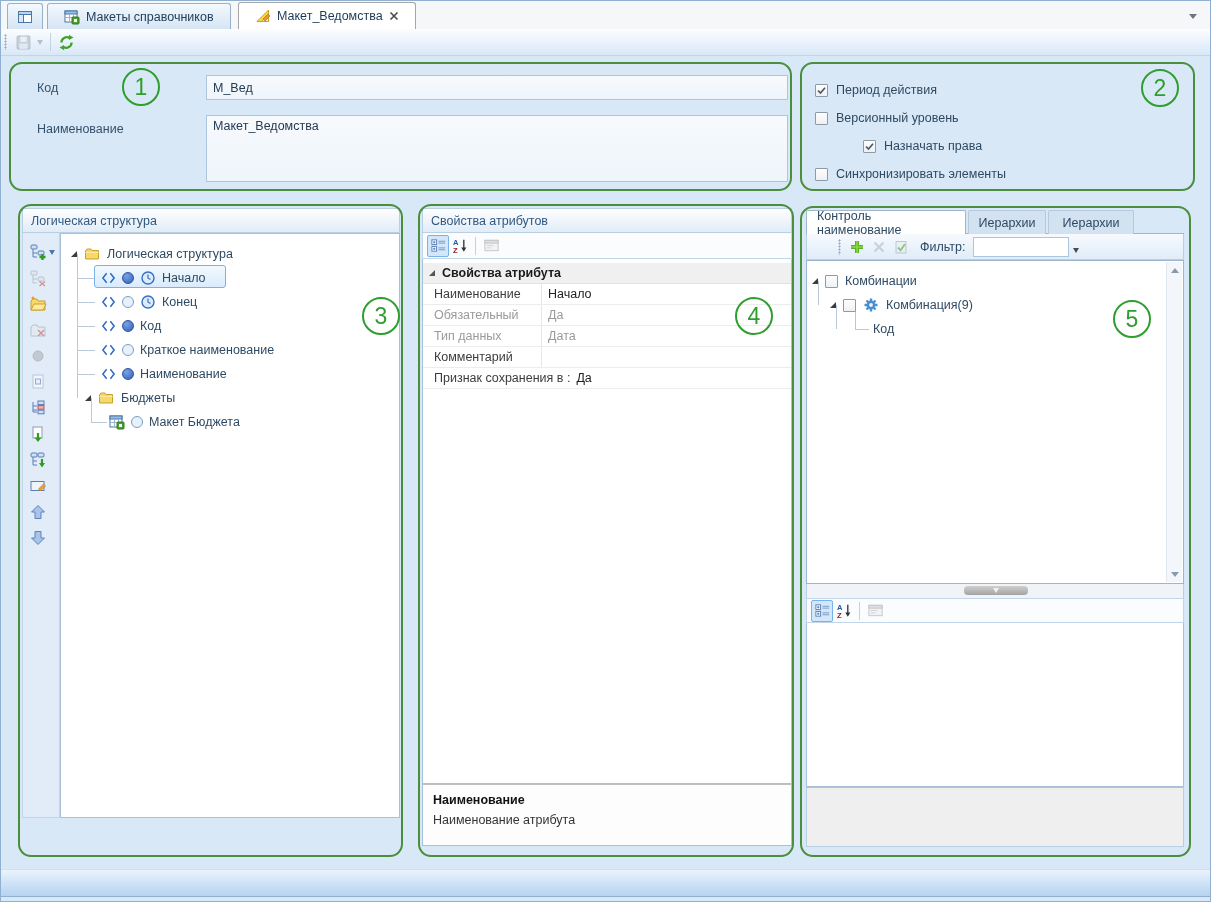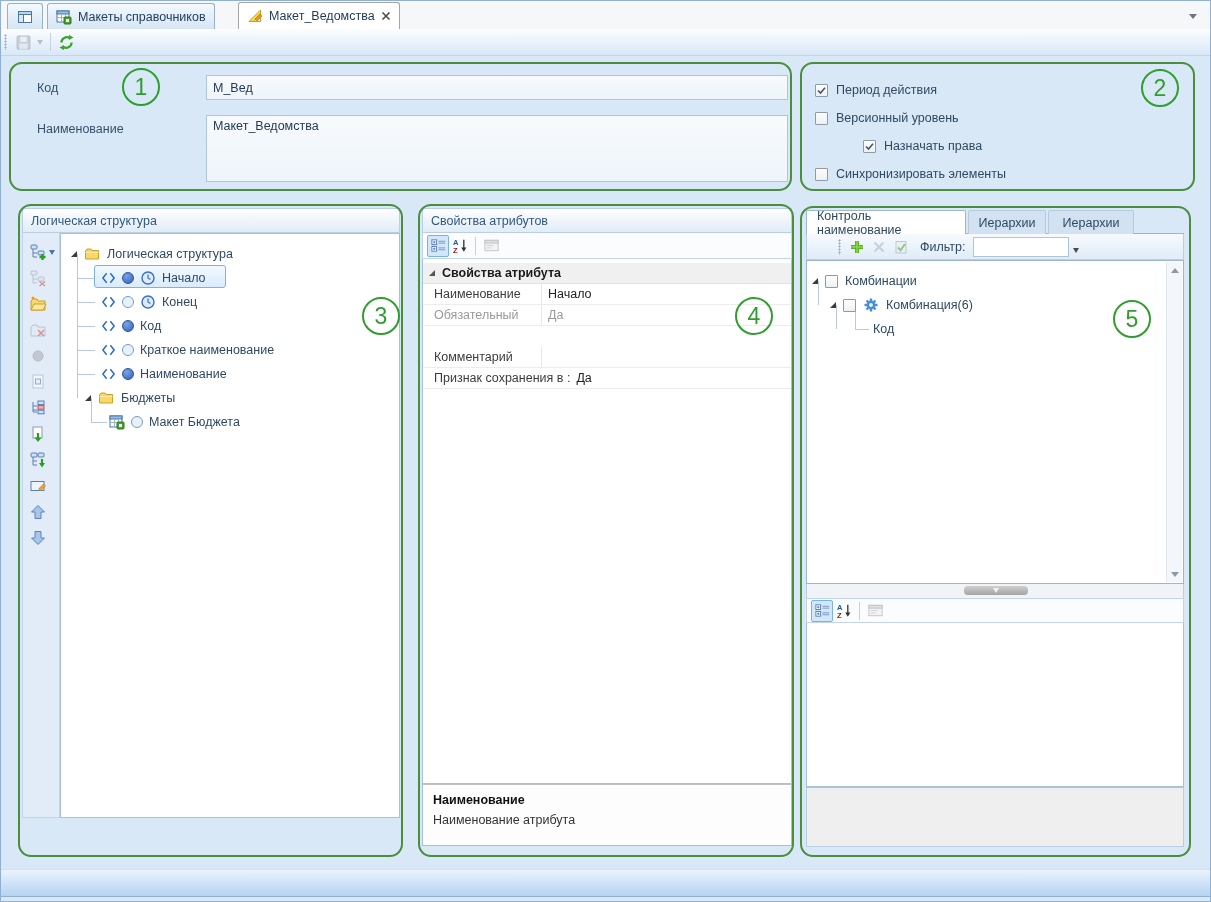--- a/index.html
+++ b/index.html
@@ -2,21 +2,21 @@
 <html><head>
 <meta charset="utf-8">
 <style>
   * { margin:0; padding:0; box-sizing:border-box; }
   html,body { width:1211px; height:902px; }
   body { font-family:"Liberation Sans","DejaVu Sans",sans-serif; font-size:12.5px; color:#2e4a63; }
   .window { position:relative; width:1211px; height:902px; background:#d9e8f6; border:1px solid #8fb0d0; overflow:hidden; }
 
   
   .tabstrip { position:absolute; left:0; top:0; width:100%; height:28px; background:#f6f7f8; }
-  .tab { position:absolute; top:2px; height:26px; display:flex; align-items:center; gap:6px; padding:0 8px; border:1px solid #96b1cb; border-bottom:none; border-radius:3px 3px 0 0; background:linear-gradient(#f3f9fe,#d6e5f4); cursor:default; }
+  .tab { position:absolute; top:2px; height:26px; display:flex; align-items:center; gap:6px; padding:0 16px; border:1px solid #96b1cb; border-bottom:none; border-radius:3px 3px 0 0; background:linear-gradient(#f3f9fe,#d6e5f4); cursor:default; }
   .tab-start { left:6px; width:36px; justify-content:center; }
   .tab-docs { left:46px; }
   .tab-active { background:#ffffff; border-color:#a6a6a6; height:27px; top:1px; }
   .tab-label { white-space:nowrap; color:#22415e; }
   .tab-active .tab-label { color:#1d3síl... } 
   .tab-active .tab-label { color:#1d3a55; }
   .overflow-btn { position:absolute; right:10px; top:9px; width:14px; height:12px; display:flex; align-items:center; justify-content:center; }
   .caret { width:0; height:0; border-left:4px solid transparent; border-right:4px solid transparent; border-top:5px solid #6a7684; }
 
   
@@ -391,20 +391,24 @@
       <span>Свойства атрибута</span>
     </div>
     <div class="pg-row" style="left:0; top:25px; width:368px;">
       <span class="pg-label">Наименование</span>
       <span class="pg-value">Начало</span>
     </div>
     <div class="pg-row muted" style="left:0; top:46px; width:368px;">
       <span class="pg-label">Обязательный</span>
       <span class="pg-value">Да</span>
     </div>
+    <div class="pg-row muted" style="left:0; top:67px; width:368px;">
+      <span class="pg-label">Тип данных</span>
+      <span class="pg-value">Дата</span>
+    </div>
     <div class="pg-row" style="left:0; top:88px; width:368px;">
       <span class="pg-label">Комментарий</span>
       <span class="pg-value"></span>
     </div>
     <div class="pg-row wide" style="left:0; top:109px; width:368px;">
       <span class="pg-label">Признак сохранения в :</span>
       <span class="pg-value">Да</span>
     </div>
   </div>
   <div style="position:absolute; left:421px; top:783px; width:370px; height:62px; background:#fdfdfd; border:1px solid #a8c0d8; border-top:1px solid #c0c0c0; padding:8px 10px;">
@@ -458,21 +462,21 @@
       <span>Комбинации</span>
     </div>
     <div class="trow" style="left:23px; top:32px; gap:7px;">
       <span class="exp"></span>
       <span class="cbox"></span>
       <svg width="16" height="16" viewBox="0 0 16 16">
           <path d="M8 1.5v13M1.5 8h13M3.5 3.5l9 9M12.5 3.5l-9 9" stroke="#4a8fd4" stroke-width="2.4"></path>
           <circle cx="8" cy="8" r="4.4" fill="#4a8fd4"></circle>
           <circle cx="8" cy="8" r="1.9" fill="#eaf2fb"></circle>
         </svg>
-      <span>Комбинация(6)</span>
+      <span>Комбинация(9)</span>
     </div>
     <div class="trow" style="left:66px; top:56px;">
       <span>Код</span>
     </div>
     <div class="vscroll">
       <span class="sarrow" style="top:0;">
           <span class="tri-up"></span>
         </span>
       <span class="sarrow" style="bottom:0;">
           <span class="tri-dn"></span>

